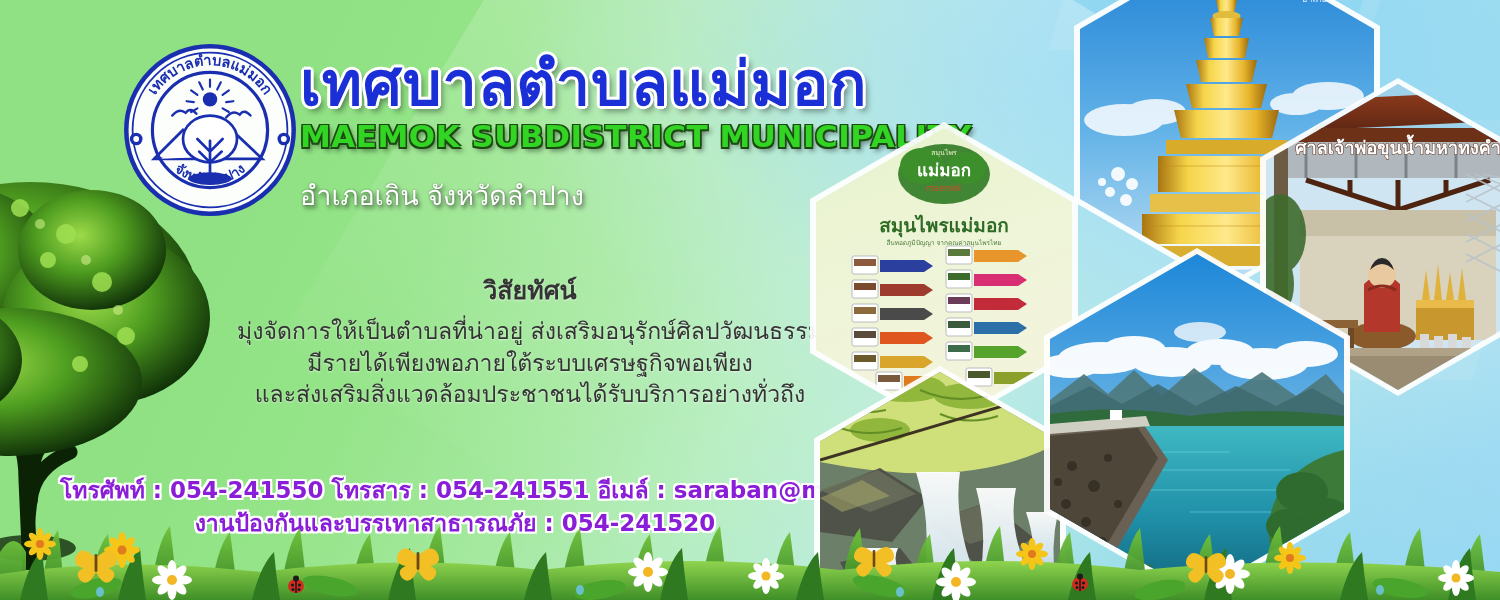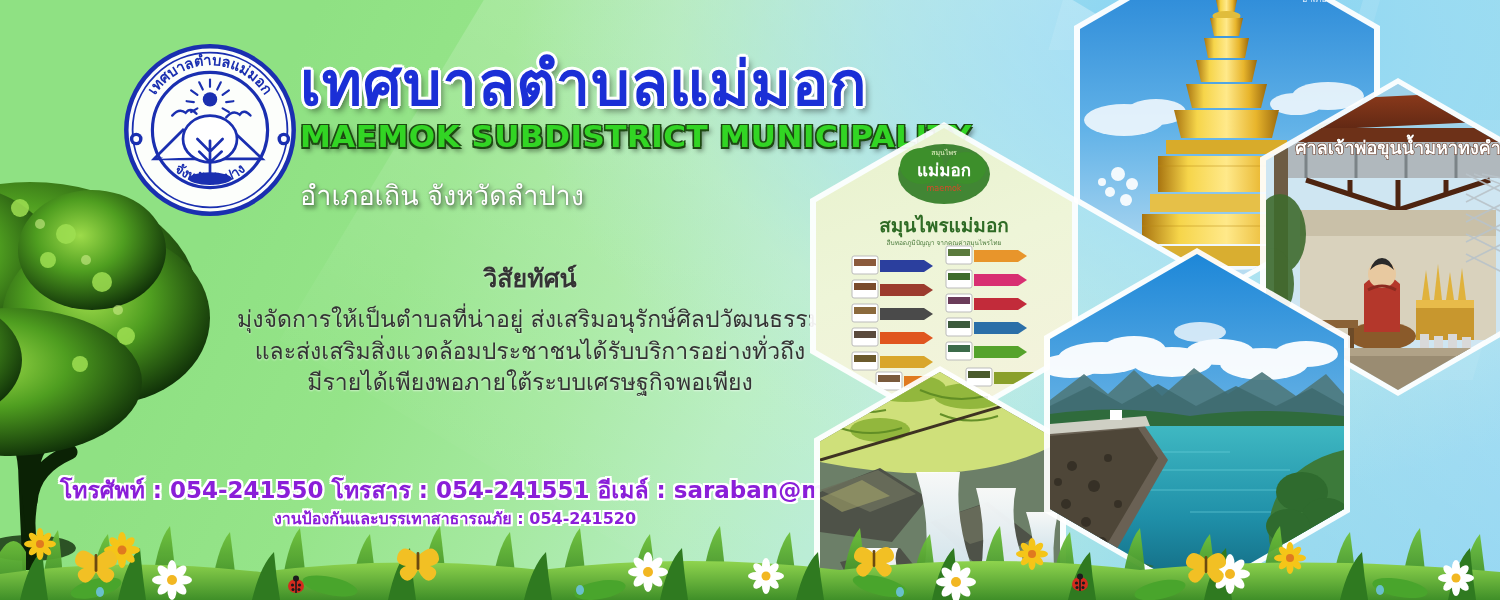--- a/index.html
+++ b/index.html
@@ -55,33 +55,33 @@
       3px 4px 5px rgba(0,0,0,0.45);
     white-space:nowrap;
   }
   .t-sub{
     margin-top:20px; font-size:27px; color:#fff; font-weight:normal;
     text-shadow:2px 3px 4px rgba(0,0,0,0.55), 0 0 2px rgba(0,0,0,0.4);
     white-space:nowrap;
   }
 
   
-  .vision{ position:absolute; left:200px; top:258px; width:660px; text-align:center; color:#343434; }
+  .vision{ position:absolute; left:200px; top:270px; width:660px; text-align:center; color:#343434; }
   .vision-h{ font-size:25px; font-weight:bold; margin-bottom:6px; text-shadow:0 1px 2px rgba(255,255,255,0.6); }
   .vision-l{ font-size:23px; line-height:1.38; text-shadow:0 1px 2px rgba(255,255,255,0.55); }
 
   
   .contact{ position:absolute; left:60px; top:474px; width:790px; text-align:center; }
   .c-line{
     font-size:23px; font-weight:bold; color:#8a1ed8; line-height:1.45; white-space:nowrap;
     text-shadow:
       -2px -2px 0 #fff, 2px -2px 0 #fff, -2px 2px 0 #fff, 2px 2px 0 #fff,
       0 -2px 0 #fff, 0 2px 0 #fff, -2px 0 0 #fff, 2px 0 0 #fff;
   }
-  .c-line.l2{ font-size:16px; }
+  .c-line.l2{ font-size:23px; }
 
   
   .tree{ position:absolute; left:-120px; top:150px; width:360px; height:420px; }
   .tree svg{ width:100%; height:100%; display:block; }
 
   
   .hexwrap{ position:absolute; left:800px; top:0; width:700px; height:600px; }
   .hex{
     position:absolute;
     -webkit-clip-path:polygon(50% 0%,100% 25%,100% 75%,50% 100%,0% 75%,0% 25%);
@@ -213,22 +213,22 @@
 
   <div class="titleblock">
     <div class="t-thai">เทศบาลตำบลแม่มอก</div>
     <div class="t-eng">MAEMOK SUBDISTRICT MUNICIPALITY</div>
     <div class="t-sub">อำเภอเถิน จังหวัดลำปาง</div>
   </div>
 
   <div class="vision">
     <div class="vision-h">วิสัยทัศน์</div>
     <div class="vision-l">มุ่งจัดการให้เป็นตำบลที่น่าอยู่ ส่งเสริมอนุรักษ์ศิลปวัฒนธรรม</div>
+    <div class="vision-l">มีรายได้เพียงพอภายใต้ระบบเศรษฐกิจพอเพียง</div>
     <div class="vision-l">และส่งเสริมสิ่งแวดล้อมประชาชนได้รับบริการอย่างทั่วถึง</div>
-    <div class="vision-l">มีรายได้เพียงพอภายใต้ระบบเศรษฐกิจพอเพียง</div>
   </div>
 
   <div class="contact">
     <div class="c-line">โทรศัพท์ : 054-241550  โทรสาร : 054-241551 อีเมล์ : saraban@maemok.go.th</div>
     <div class="c-line l2">งานป้องกันและบรรเทาสาธารณภัย : 054-241520</div>
   </div>
 
   <div class="hexwrap">
 
     <div class="hexframe" style="left:10px; top:122px; width:268px; height:308px;"></div>

